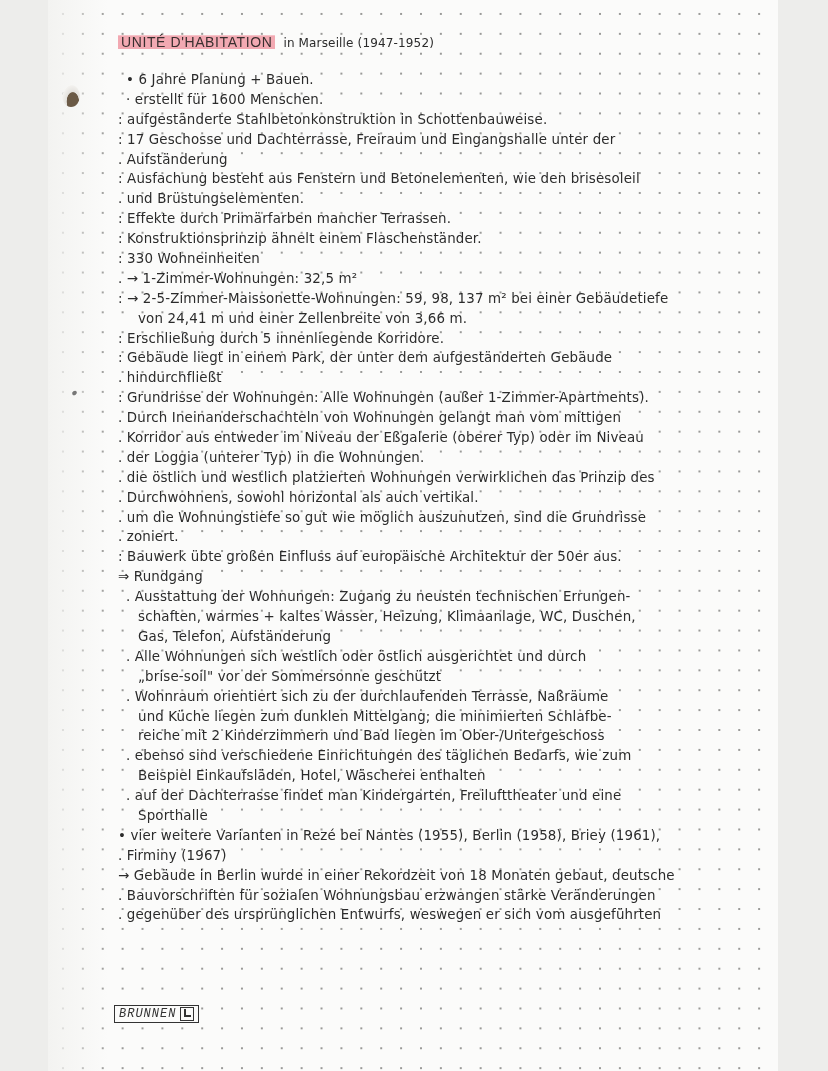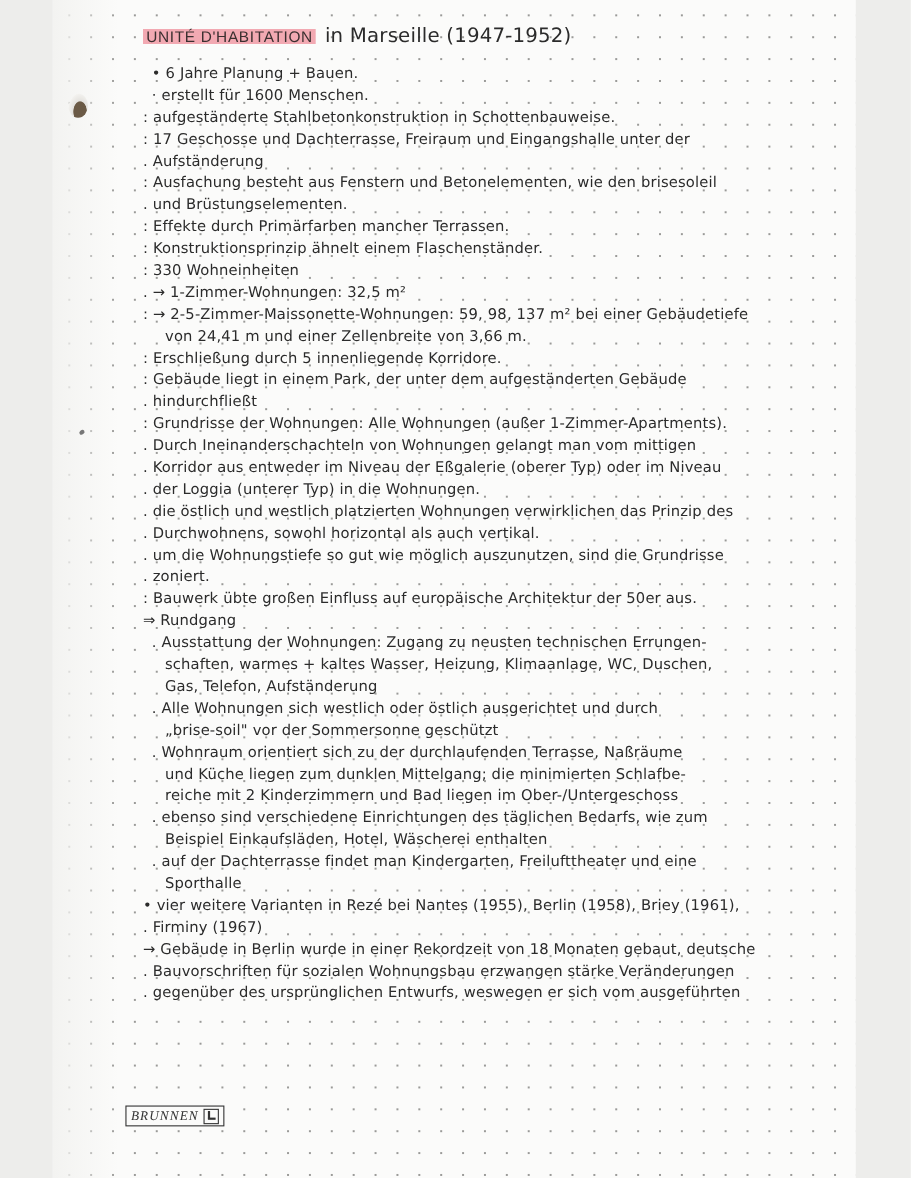--- a/index.html
+++ b/index.html
@@ -23,45 +23,44 @@
     .hole {
       position: absolute; left: 14px; top: 85px; width: 18px; height: 22px;
       border-radius: 50%;
       background: radial-gradient(ellipse at 60% 75%, #6b5a46 0 38%, #e4e2de 42%, #f3f2ef 70%, transparent 72%);
     }
     .speck {
       position: absolute; left: 24px; top: 391px; width: 5px; height: 4px;
       background: #777; border-radius: 50%; transform: rotate(-35deg);
     }
     .notes {
-      position: absolute; left: 118px; top: 22px; width: 660px;
+      position: absolute; left: 118px; top: 34px; width: 660px;
       color: #2b2b2b;
       font-size: 13.4px;
       letter-spacing: 0.15px;
-      margin-left: 12px;
     }
     .title-row { height: 28px; display: flex; align-items: baseline; gap: 8px; }
     .title {
       font-family: "Liberation Sans", sans-serif;
       font-size: 14px; font-weight: normal; letter-spacing: 0.6px;
       color: #3a2f2f;
       background: linear-gradient(180deg, transparent 8%, #f2a9b2 10%, #f2a9b2 92%, transparent 95%);
       padding: 0 3px;
     }
-    .subtitle { font-size: 18px; }
+    .subtitle { font-size: 12px; }
     .lines { margin-top: 8px; }
     .line { height: 19.9px; line-height: 19.9px; white-space: nowrap; }
     .indent { padding-left: 8px; }
     .indent2 { padding-left: 20px; }
     .under { text-underline-offset: 2px; }
     .logo {
       position: absolute; left: 114px; top: 1005px;
       border: 1.5px solid #333; padding: 1px 4px;
       display: flex; align-items: center; gap: 4px;
-      font-family: Liberation Serif, serif; font-style: italic;
+      font-family: Liberation Mono, monospace; font-style: italic;
       font-size: 12px; letter-spacing: 1px; color: #333; background: #fbfbfa;
     }
     .logo-mark {
       width: 12px; height: 12px; border: 1.2px solid #333; position: relative;
     }
     .logo-mark::before { content: ""; position: absolute; left: 3px; top: 1px; width: 2px; height: 7px; background: #333; }
     .logo-mark::after { content: ""; position: absolute; left: 3px; top: 7px; width: 7px; height: 2px; background: #333; }
   </style>
 </head>
 <body>

